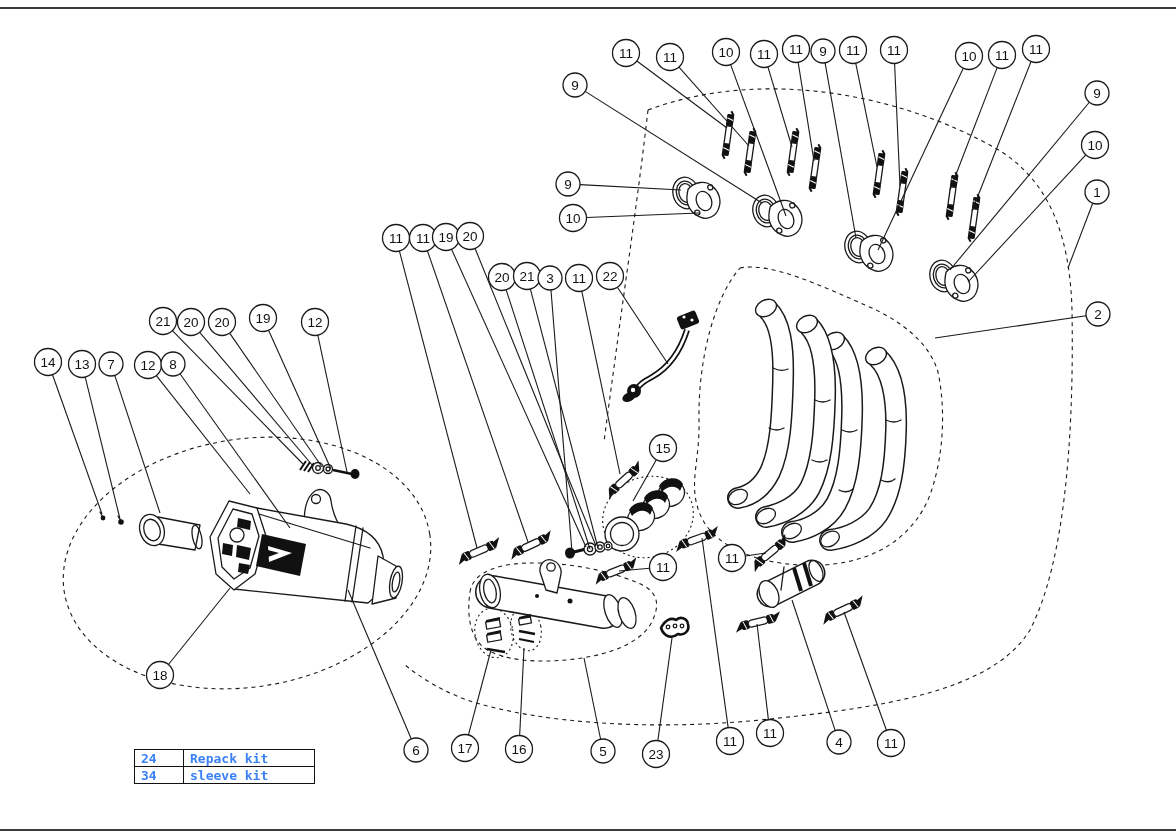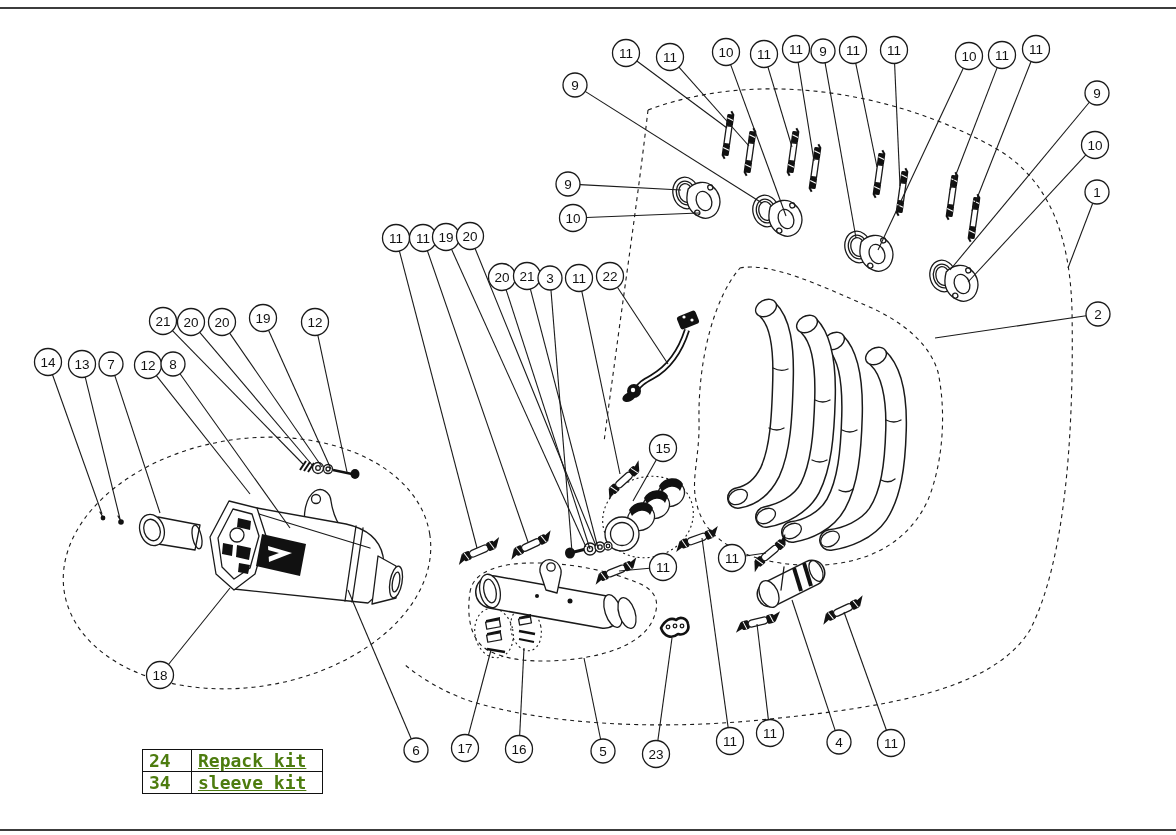--- a/index.html
+++ b/index.html
@@ -8,25 +8,25 @@
   .frame-line{position:absolute;left:0;width:1176px;height:0;border-top:2.5px solid #3c3c3c;}
   #frame-top{top:7px;}
   #frame-bottom{top:829px;}
   svg{position:absolute;left:0;top:0;}
   .art{stroke:#1a1a1a;fill:none;stroke-width:1.3;stroke-linecap:round;stroke-linejoin:round;}
   .artf{stroke:#1a1a1a;fill:#ffffff;stroke-width:1.3;stroke-linejoin:round;}
   .blk{fill:#111111;stroke:none;}
   .dash{stroke:#1a1a1a;fill:none;stroke-width:1.1;stroke-dasharray:4 4;}
   .dot{stroke:#1a1a1a;fill:none;stroke-width:1.1;stroke-dasharray:2 3;}
   .callout-text{font-family:"Liberation Sans",sans-serif;font-size:13.5px;fill:#111;}
-  .legend-table{position:absolute;left:142px;top:749px;border-collapse:collapse;
-     font-family:"DejaVu Sans Mono",monospace;font-size:18px;font-weight:700;color:#4d7c0f;}
+  .legend-table{position:absolute;left:134px;top:749px;border-collapse:collapse;
+     font-family:"DejaVu Sans Mono",monospace;font-size:13px;font-weight:700;color:#3b82f6;}
   .legend-table td{border:1.5px solid #111;padding:0 6px;height:16px;background:#fff;}
   .legend-table td.num{width:36px;}
-  .legend-table td.lbl{width:118px;text-decoration:underline;}
+  .legend-table td.lbl{width:118px;}
 </style>
 </head>
 <body>
 
 <div class="stage">
   <div id="frame-top" class="frame-line"></div>
   <div id="frame-bottom" class="frame-line"></div>
 
   <svg width="1176" height="835" viewBox="0 0 1176 835">
 

